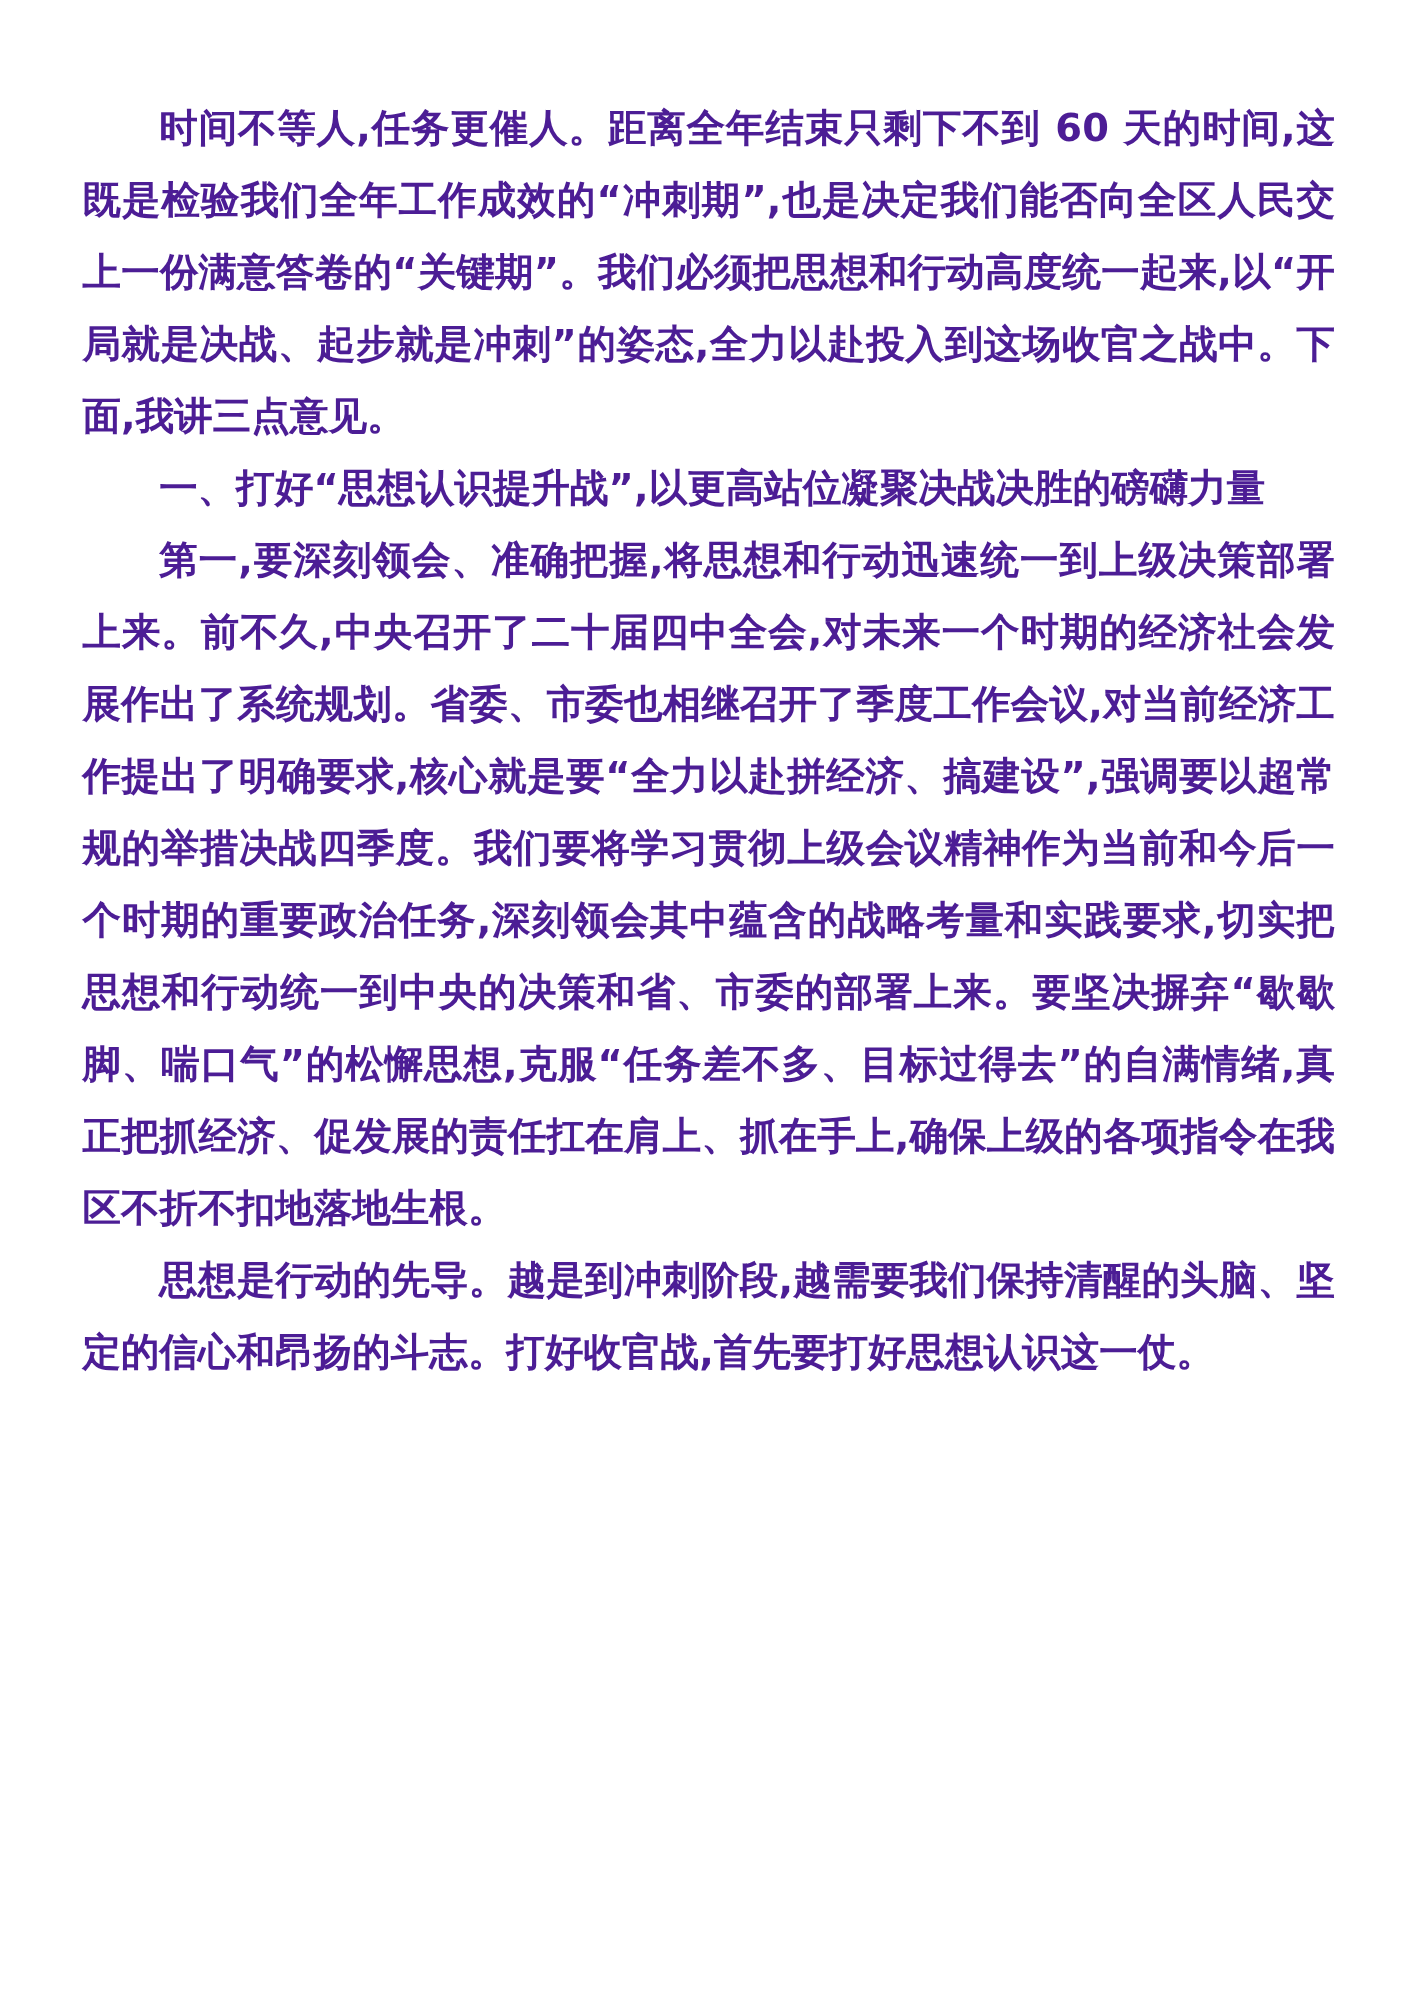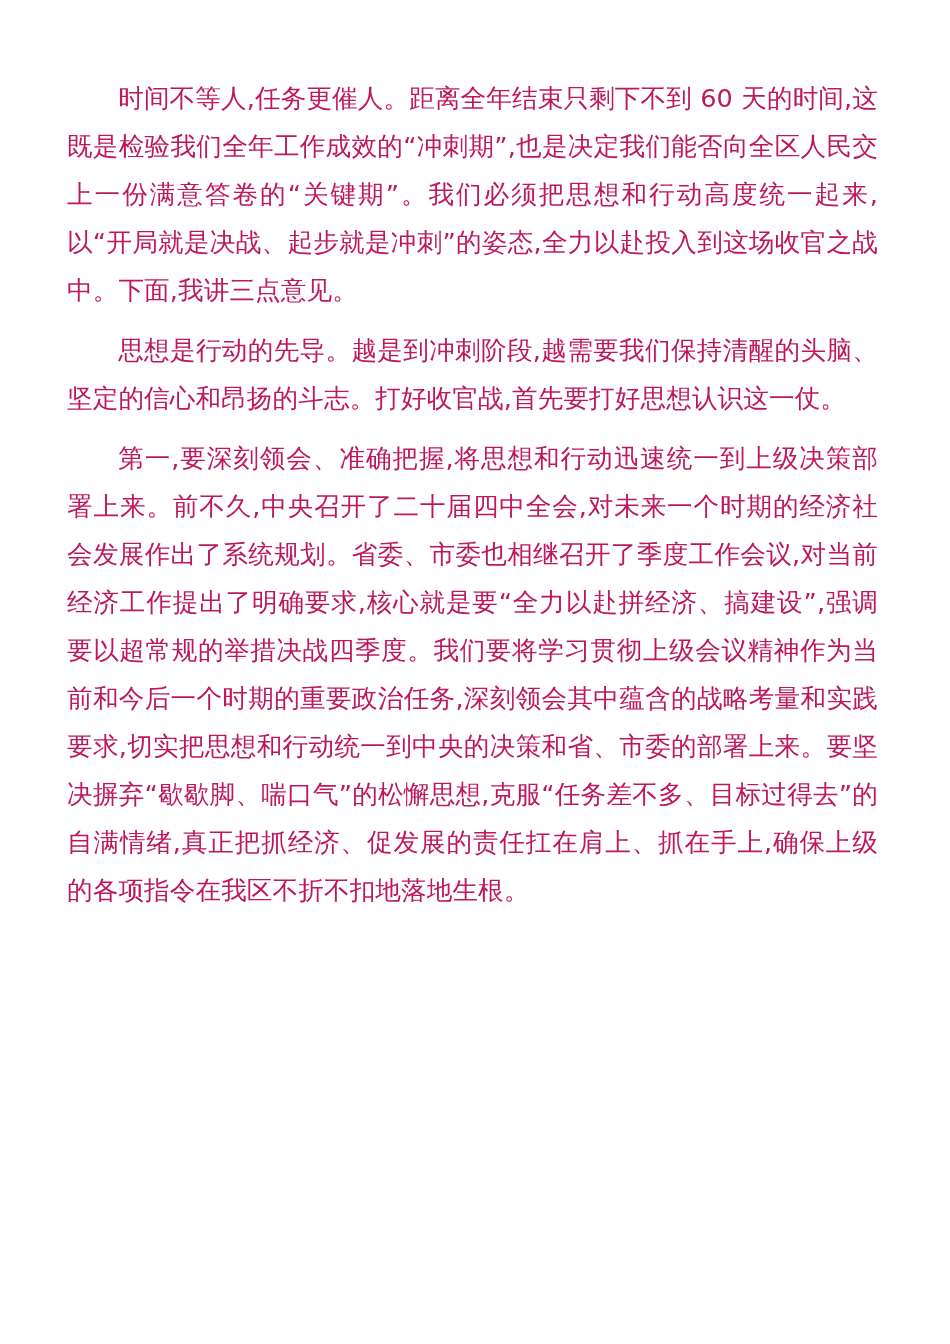--- a/index.html
+++ b/index.html
@@ -18,30 +18,30 @@
     width: 950px;
     height: 1344px;
     background: #ffffff;
     box-sizing: border-box;
     padding: 62px 60px 0 55px;
   }
   .doc-body {
     width: 835px;
   }
   .para {
-    margin: 12px;
-    color: #be185d;
+    margin: 0;
+    color: #4c1d95;
     font-size: 25.6px;
     line-height: 48px;
     text-align: justify;
     text-justify: inter-character;
     text-align-last: left;
     letter-spacing: 0.1px;
     word-break: break-all;
-    font-weight: 400;
+    font-weight: 700;
     -webkit-font-smoothing: none;
   }
   .para.indent {
     text-indent: 2em;
   }
   .para.heading {
     text-indent: 2em;
     text-align-last: left;
   }
   .para.tail-cut {
@@ -49,20 +49,21 @@
   }
 </style>
 </head>
 <body>
 
 <div class="page">
   <div class="doc-body">
 
     <p class="para indent">时间不等人,任务更催人。距离全年结束只剩下不到 60 天的时间,这既是检验我们全年工作成效的“冲刺期”,也是决定我们能否向全区人民交上一份满意答卷的“关键期”。我们必须把思想和行动高度统一起来,以“开局就是决战、起步就是冲刺”的姿态,全力以赴投入到这场收官之战中。下面,我讲三点意见。</p>
 
+    <p class="para heading">一、打好“思想认识提升战”,以更高站位凝聚决战决胜的磅礴力量</p>
+
+    <p class="para indent">第一,要深刻领会、准确把握,将思想和行动迅速统一到上级决策部署上来。前不久,中央召开了二十届四中全会,对未来一个时期的经济社会发展作出了系统规划。省委、市委也相继召开了季度工作会议,对当前经济工作提出了明确要求,核心就是要“全力以赴拼经济、搞建设”,强调要以超常规的举措决战四季度。我们要将学习贯彻上级会议精神作为当前和今后一个时期的重要政治任务,深刻领会其中蕴含的战略考量和实践要求,切实把思想和行动统一到中央的决策和省、市委的部署上来。要坚决摒弃“歇歇脚、喘口气”的松懈思想,克服“任务差不多、目标过得去”的自满情绪,真正把抓经济、促发展的责任扛在肩上、抓在手上,确保上级的各项指令在我区不折不扣地落地生根。</p>
 
     <p class="para indent">思想是行动的先导。越是到冲刺阶段,越需要我们保持清醒的头脑、坚定的信心和昂扬的斗志。打好收官战,首先要打好思想认识这一仗。</p>
-
-    <p class="para indent">第一,要深刻领会、准确把握,将思想和行动迅速统一到上级决策部署上来。前不久,中央召开了二十届四中全会,对未来一个时期的经济社会发展作出了系统规划。省委、市委也相继召开了季度工作会议,对当前经济工作提出了明确要求,核心就是要“全力以赴拼经济、搞建设”,强调要以超常规的举措决战四季度。我们要将学习贯彻上级会议精神作为当前和今后一个时期的重要政治任务,深刻领会其中蕴含的战略考量和实践要求,切实把思想和行动统一到中央的决策和省、市委的部署上来。要坚决摒弃“歇歇脚、喘口气”的松懈思想,克服“任务差不多、目标过得去”的自满情绪,真正把抓经济、促发展的责任扛在肩上、抓在手上,确保上级的各项指令在我区不折不扣地落地生根。</p>
 
 
   </div>
 </div>
 
 </body></html>

